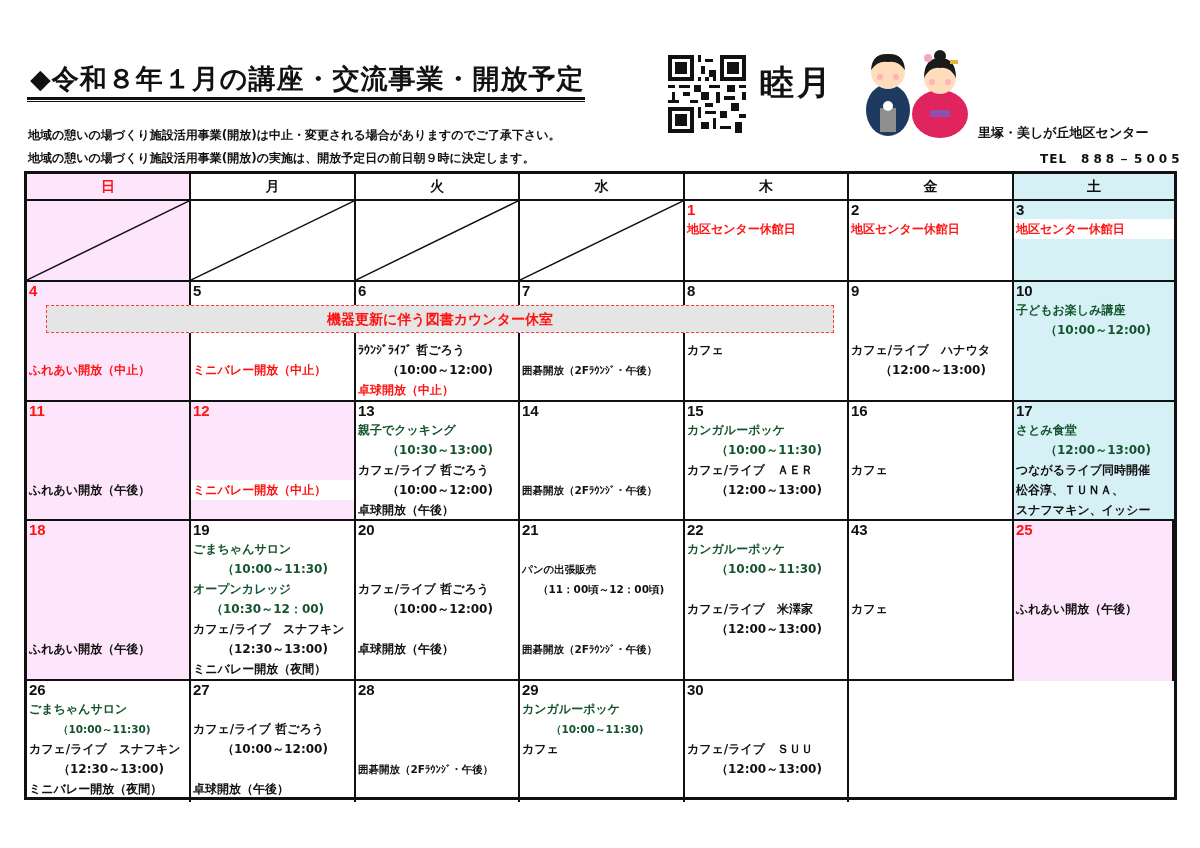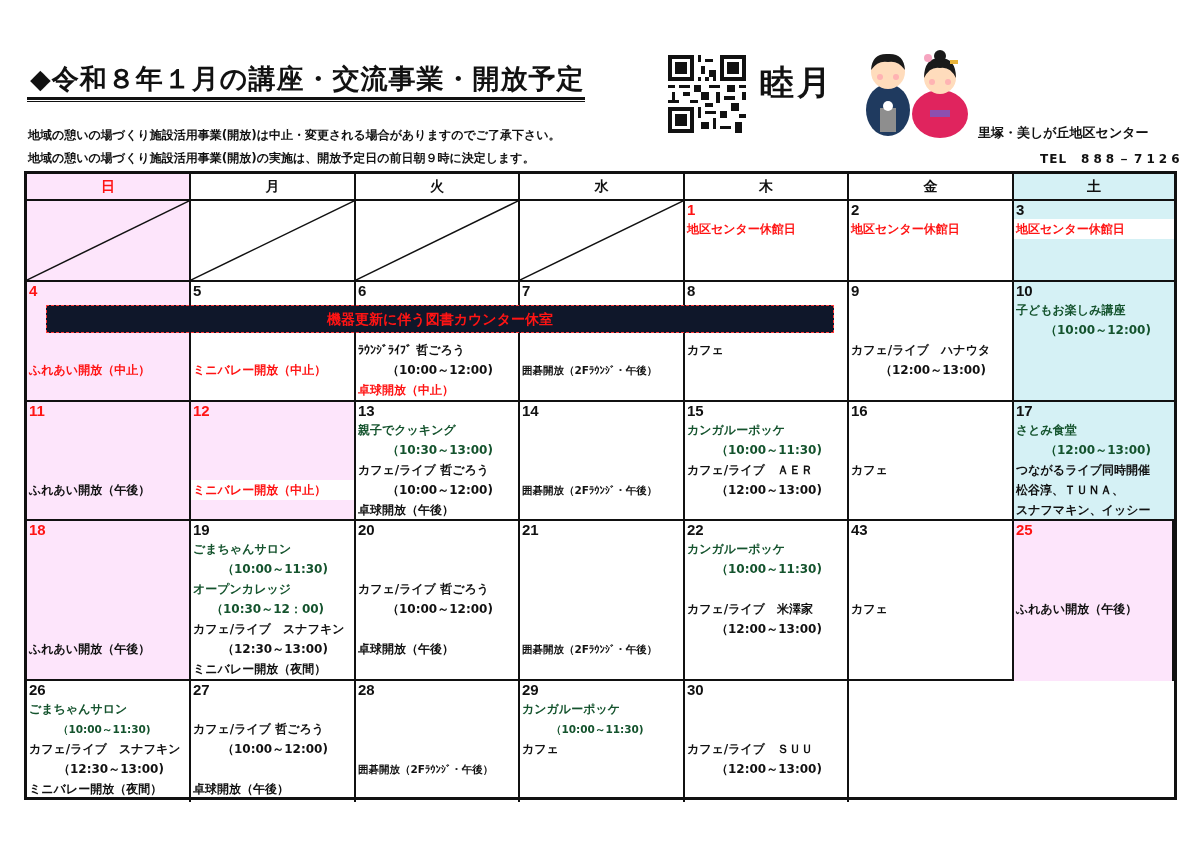--- a/index.html
+++ b/index.html
@@ -44,21 +44,21 @@
   .line { padding-left: 2px; white-space: nowrap; }
   .line.ind { padding-left: 40px; }
   .line.ind2 { padding-left: 31px; }
   .small { font-size: 10.5px; }
   .whitebar { background: #ffffff; }
   .diag { position: absolute; left: 0; top: 0; width: 100%; height: 100%; }
   .abs { position: absolute; left: 0; right: 0; }
 
   .banner {
     position: absolute; left: 46px; top: 305px; width: 788px; height: 28px;
-    border: 1px dashed #ff3a3a; background: #0f172a;
+    border: 1px dashed #ff3a3a; background: #e5e5e5;
     color: #ff1414; font-size: 14px; font-weight: bold; text-align: center; line-height: 26px;
     z-index: 5;
   }
 </style>
 </head>
 <body>
 
 <div class="title">◆令和８年１月の講座・交流事業・開放予定</div>
 <div class="title-rule"></div>
 <div class="title-rule2"></div>
@@ -127,21 +127,21 @@
   <circle cx="82" cy="30" r="16" fill="#ffdcbc"></circle>
   <path d="M66 30 Q66 10 82 10 Q98 10 98 30 Q92 18 82 20 Q72 18 66 30Z" fill="#1a1a1a"></path>
   <circle cx="82" cy="8" r="6" fill="#1a1a1a"></circle>
   <circle cx="70" cy="10" r="4" fill="#f6a5c0"></circle>
   <rect x="92" y="12" width="8" height="4" fill="#e8b339"></rect>
   <circle cx="74" cy="34" r="3" fill="#ffb3b3"></circle>
     <circle cx="90" cy="34" r="3" fill="#ffb3b3"></circle>
 </svg>
 
 <div class="center-name">里塚・美しが丘地区センター</div>
-<div class="tel"><span>TEL</span><span class="num">888－7126</span></div>
+<div class="tel"><span>TEL</span><span class="num">888－5005</span></div>
 
 <div class="banner">機器更新に伴う図書カウンター休室</div>
 
 <div class="cal">
 
   <div class="cell hdr sun red">日</div>
   <div class="cell hdr">月</div>
   <div class="cell hdr">火</div>
   <div class="cell hdr">水</div>
   <div class="cell hdr">木</div>
@@ -275,20 +275,24 @@
   <div class="cell">
     <div class="daynum">20</div>
     <div class="abs" style="top:58px;">
       <div class="line">カフェ/ライブ 哲ごろう</div>
       <div class="line ind2">（10:00～12:00)</div>
     </div>
     <div class="abs line" style="top:118px;">卓球開放（午後）</div>
   </div>
   <div class="cell">
     <div class="daynum">21</div>
+    <div class="abs" style="top:38px;">
+      <div class="line small">パンの出張販売</div>
+      <div class="line small" style="padding-left:18px;">（11：00頃～12：00頃)</div>
+    </div>
     <div class="abs line small" style="top:118px;">囲碁開放（2Fﾗｳﾝｼﾞ・午後）</div>
   </div>
   <div class="cell">
     <div class="daynum">22</div>
     <div class="line brown">カンガルーポッケ</div>
     <div class="line ind2 brown">（10:00～11:30)</div>
     <div class="abs" style="top:78px;">
       <div class="line">カフェ/ライブ　米澤家</div>
       <div class="line ind2">（12:00～13:00)</div>
     </div>

